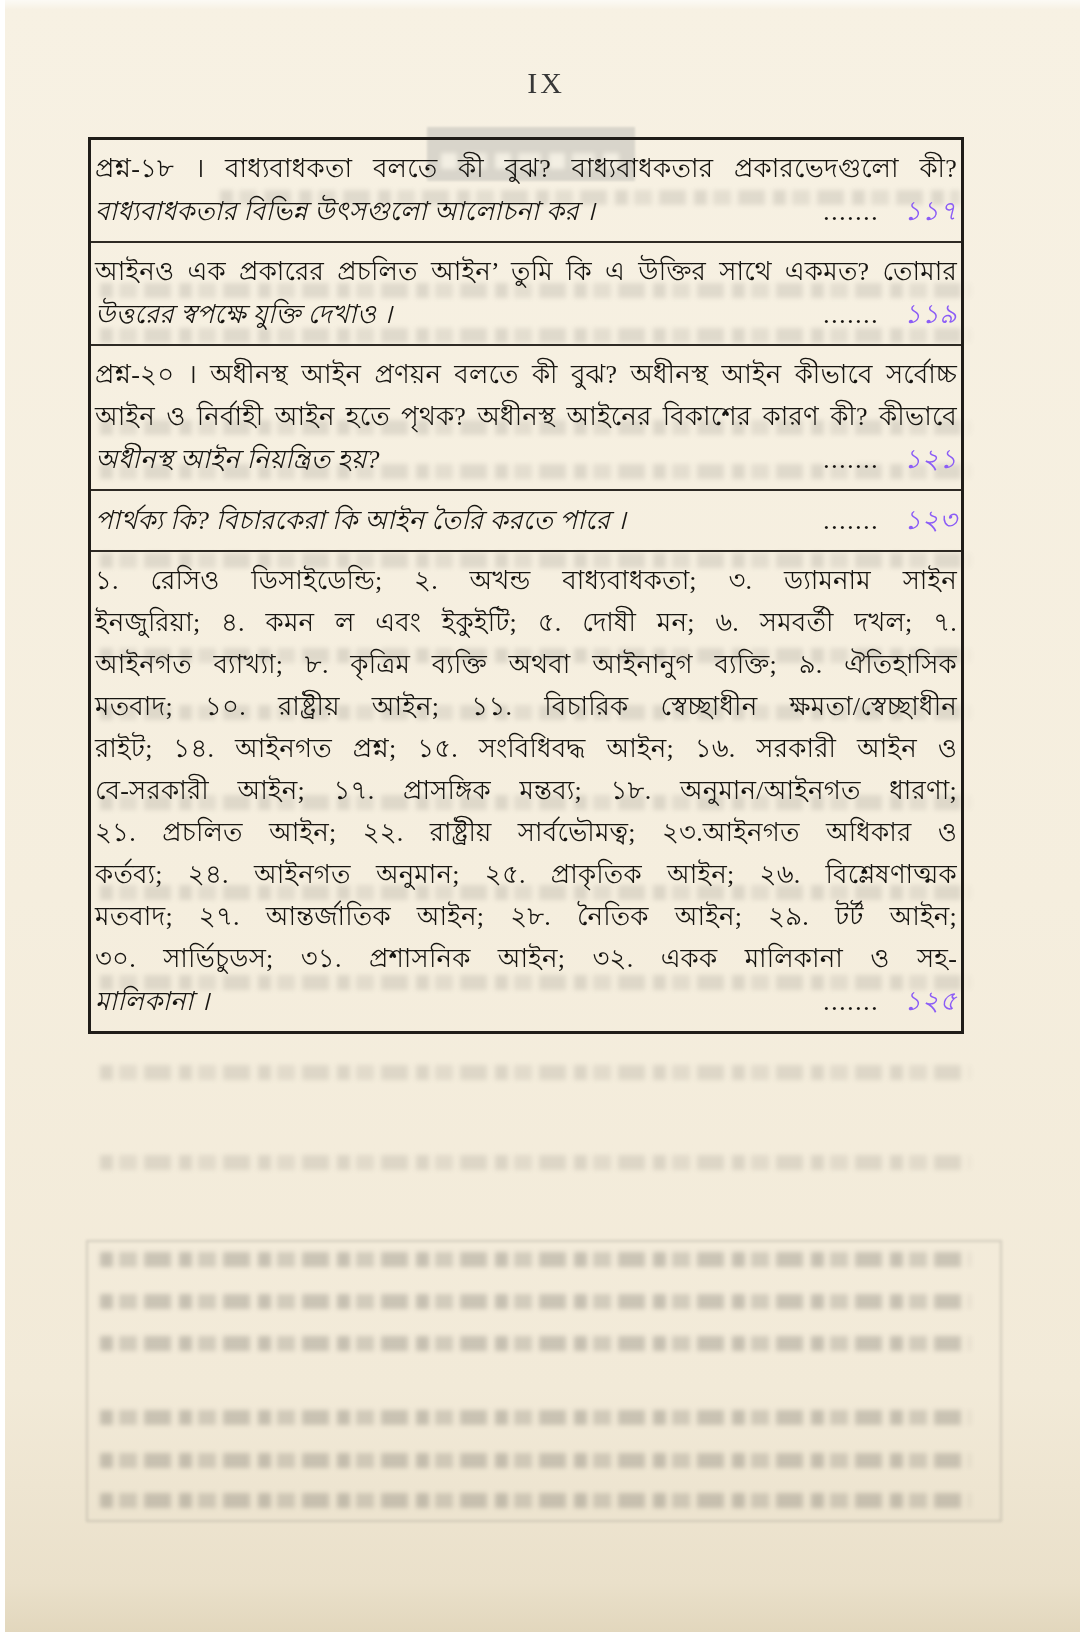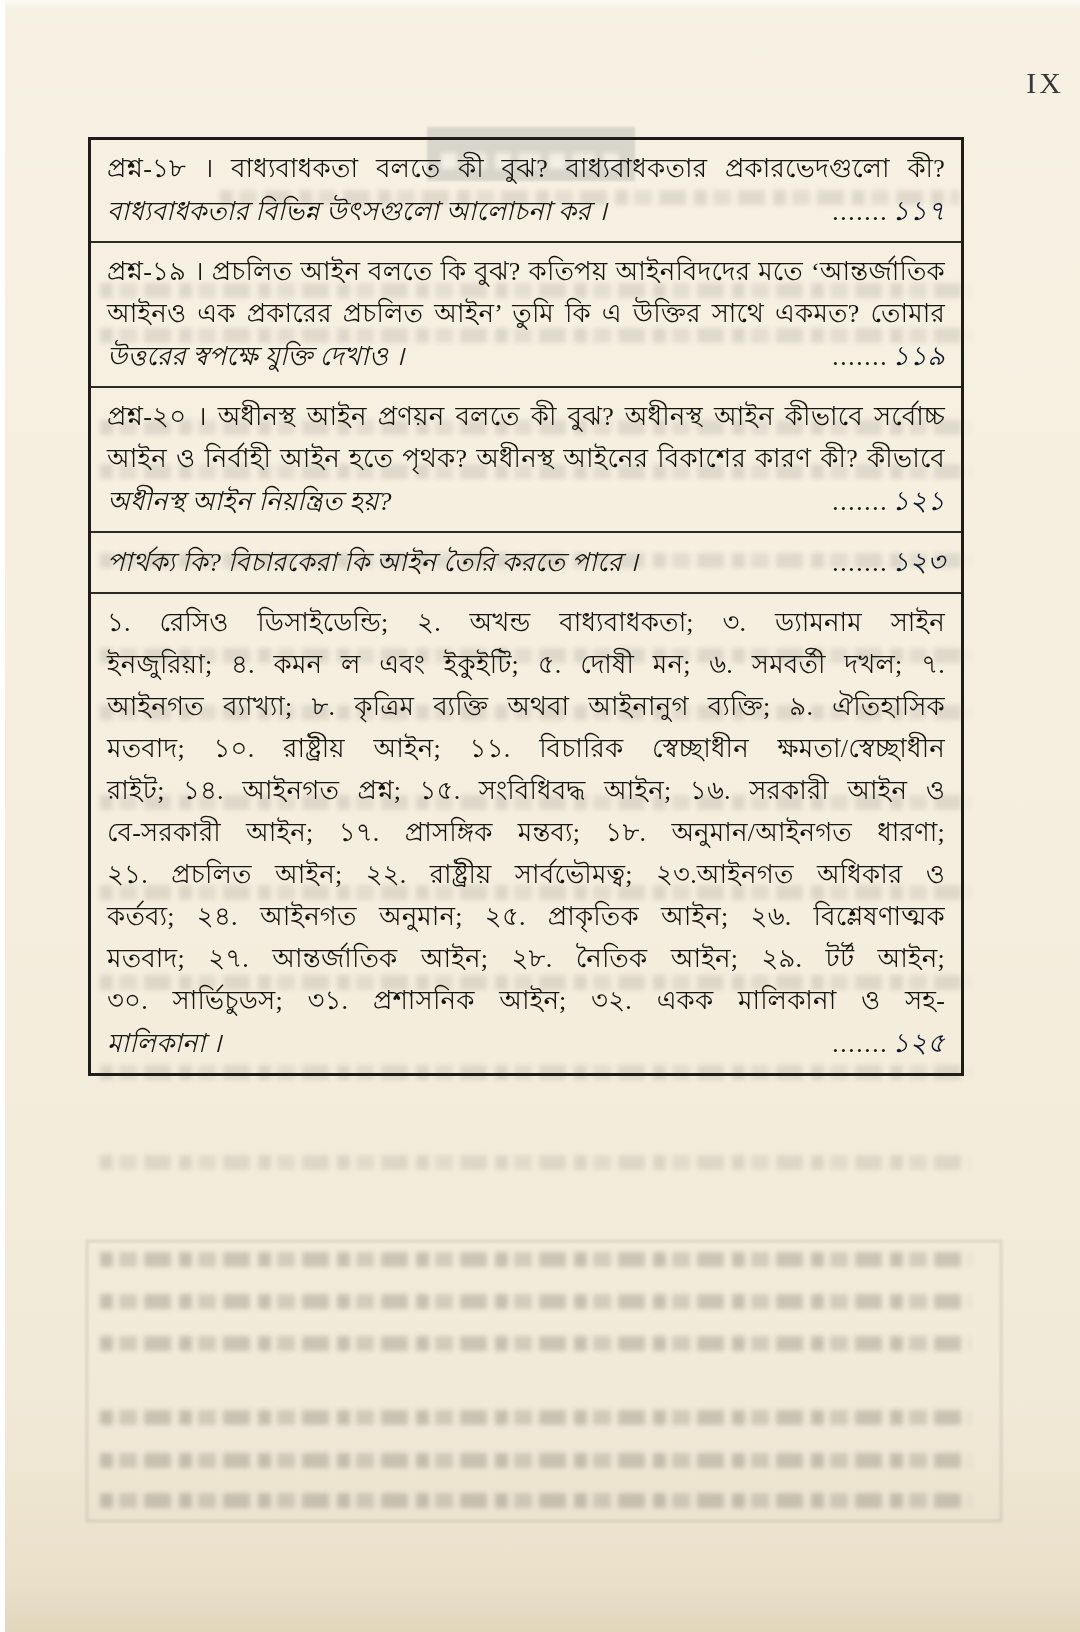--- a/index.html
+++ b/index.html
@@ -10,21 +10,21 @@
   }
   .paper{
     position:absolute;left:5px;top:0;right:0;bottom:0;
     background:linear-gradient(180deg,#f7f1e3 0%,#f5eede 55%,#f2ead8 85%,#eae0ca 97%,#e2d7bd 100%);
   }
   .paper::before{ 
     content:"";position:absolute;left:0;top:0;right:0;height:10px;
     background:linear-gradient(180deg,rgba(255,255,255,.65),rgba(255,255,255,0));
   }
   .folio{
-    position:absolute;top:66px;left:4px;width:1060px;text-align:right;
+    position:absolute;top:66px;left:16px;width:1060px;text-align:center;
     font-size:30px;letter-spacing:3px;color:#383838;z-index:3;
   }
   
   .ghost-title{
     position:absolute;left:427px;top:127px;width:208px;height:54px;
     background:#c7c5bd;opacity:.62;filter:blur(1px);z-index:1;
   }
   .ghost-title::after{
     content:"";position:absolute;left:14px;top:26px;right:14px;height:16px;
     background:repeating-linear-gradient(90deg,rgba(245,242,232,.9) 0 16px,rgba(199,197,189,0) 16px 23px,rgba(245,242,232,.8) 23px 46px,rgba(199,197,189,0) 46px 54px);
@@ -39,34 +39,34 @@
   .ghost-box{
     position:absolute;left:86px;top:1240px;width:912px;height:278px;
     border:2px solid #8f8c82;opacity:.32;filter:blur(1.5px);z-index:1;
   }
   
   .toc-box{
     position:absolute;left:88px;top:137px;width:876px;z-index:2;
     border:3px solid #201d19;box-sizing:border-box;
   }
   .row{
-    padding:8px 16px;border-bottom:2px solid #2e2a24;position:relative;
+    padding:8px 4px;border-bottom:2px solid #2e2a24;position:relative;
     background:transparent;
   }
   .row:last-child{border-bottom:none;}
   .line{
     font-size:26px;line-height:42px;color:#171511;
     letter-spacing:0.2px;
   }
   .just{text-align:justify;text-align-last:justify;}
   .tailline{display:flex;justify-content:space-between;align-items:baseline;font-style:italic;}
   .tail-text{white-space:nowrap;}
   .pgref{white-space:nowrap;margin-left:20px;}
   .dots{letter-spacing:1.5px;color:#171511;}
-  .pgnum{margin-left:3px;font-size:27px;color:#0f172a;}
+  .pgnum{margin-left:24px;font-size:27px;color:#8b5cf6;}
 </style>
 </head>
 <body>
 
 <div class="paper"></div>
 
 <div class="ghost-title"></div>
 <div class="ghostline" style="top:190px;left:220px;width:740px;"></div>
 <div class="ghostline" style="top:283px;"></div>
 <div class="ghostline" style="top:328px;"></div>
@@ -94,21 +94,20 @@
 
   <div class="row">
     <div class="line just">প্রশ্ন-১৮ । বাধ্যবাধকতা বলতে কী বুঝ? বাধ্যবাধকতার প্রকারভেদগুলো কী?</div>
     <div class="line tailline">
       <span class="tail-text">বাধ্যবাধকতার বিভিন্ন উৎসগুলো আলোচনা কর ।</span>
       <span class="pgref"><span class="dots">.......</span><span class="pgnum">১১৭</span></span>
     </div>
   </div>
 
   <div class="row">
-    <div class="line just">প্রশ্ন-১৯ । প্রচলিত আইন বলতে কি বুঝ? কতিপয় আইনবিদদের মতে ‘আন্তর্জাতিক</div>
     <div class="line just">আইনও এক প্রকারের প্রচলিত আইন’ তুমি কি এ উক্তির সাথে একমত? তোমার</div>
     <div class="line tailline">
       <span class="tail-text">উত্তরের স্বপক্ষে যুক্তি দেখাও ।</span>
       <span class="pgref"><span class="dots">.......</span><span class="pgnum">১১৯</span></span>
     </div>
   </div>
 
   <div class="row">
     <div class="line just">প্রশ্ন-২০ । অধীনস্থ আইন প্রণয়ন বলতে কী বুঝ? অধীনস্থ আইন কীভাবে সর্বোচ্চ</div>
     <div class="line just">আইন ও নির্বাহী আইন হতে পৃথক? অধীনস্থ আইনের বিকাশের কারণ কী? কীভাবে</div>

